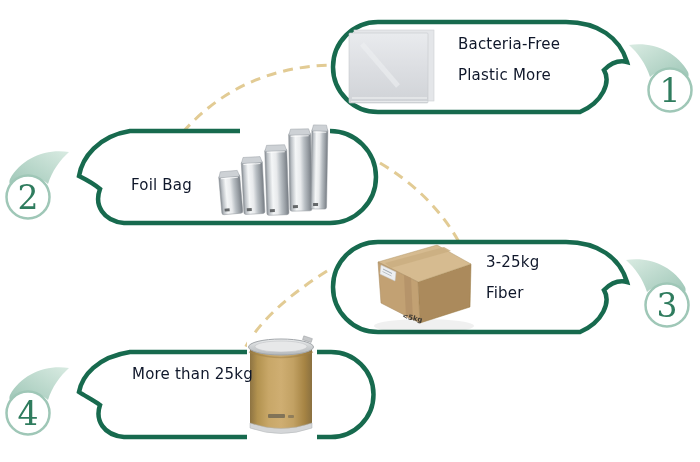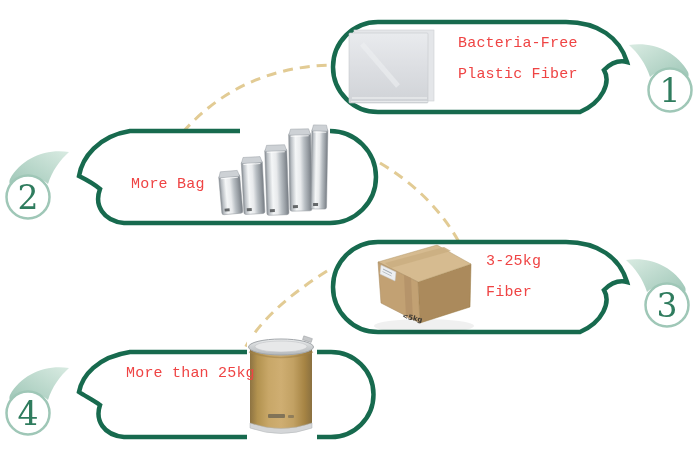--- a/index.html
+++ b/index.html
@@ -1,19 +1,19 @@
 <!DOCTYPE html>
 <html><head>
 <meta charset="utf-8">
 <style>
   html,body{margin:0;padding:0;background:#fff;}
   .stage{position:relative;width:700px;height:462px;background:#fff;overflow:hidden;
          font-family:"DejaVu Sans","Liberation Sans",sans-serif;}
   .stage svg{position:absolute;left:0;top:0;}
-  .lbl{position:absolute;font-size:15px;color:#ef4444;white-space:nowrap;letter-spacing:.2px;font-family:Liberation Mono, monospace;}
+  .lbl{position:absolute;font-size:15px;color:#0f172a;white-space:nowrap;letter-spacing:.2px;}
   .num{font-family:"DejaVu Serif","Liberation Serif",serif;font-size:33px;fill:#2f7c5e;}
 </style>
 </head>
 <body>
 
 <div class="stage">
 <svg width="700" height="462" viewBox="0 0 700 462">
   <defs>
     <linearGradient id="leafGrad" x1="0" y1="0" x2="1" y2="1">
       <stop offset="0" stop-color="#d9ebe2"></stop>
@@ -155,21 +155,21 @@
 
   <g text-anchor="middle">
     <text class="num" x="670" y="102">1</text>
     <text class="num" x="28" y="209">2</text>
     <text class="num" x="667" y="317">3</text>
     <text class="num" x="28" y="425">4</text>
   </g>
 </svg>
 
   <div class="lbl" style="left:458px;top:35px">Bacteria-Free</div>
-  <div class="lbl" style="left:458px;top:66px">Plastic Fiber</div>
+  <div class="lbl" style="left:458px;top:66px">Plastic More</div>
 
-  <div class="lbl" style="left:131px;top:176px">More Bag</div>
+  <div class="lbl" style="left:131px;top:176px">Foil Bag</div>
 
   <div class="lbl" style="left:486px;top:253px">3-25kg</div>
   <div class="lbl" style="left:486px;top:284px">Fiber</div>
 
-  <div class="lbl" style="left:126px;top:365px">More than 25kg</div>
+  <div class="lbl" style="left:132px;top:365px">More than 25kg</div>
 </div>
 
 </body></html>

